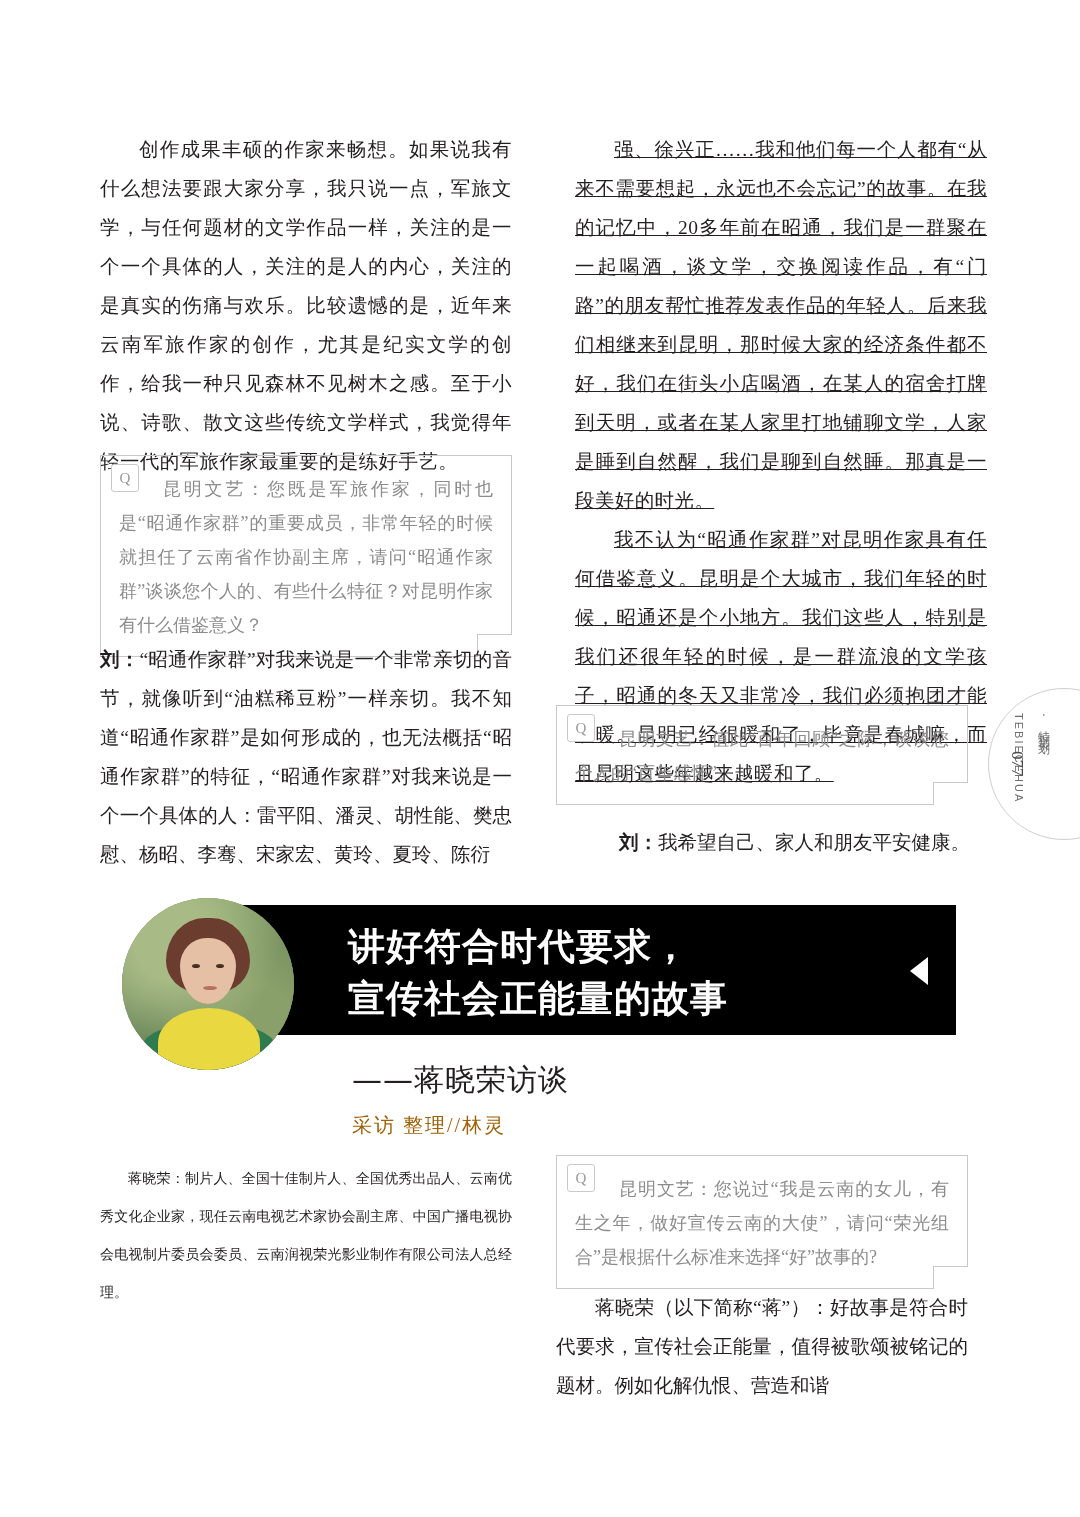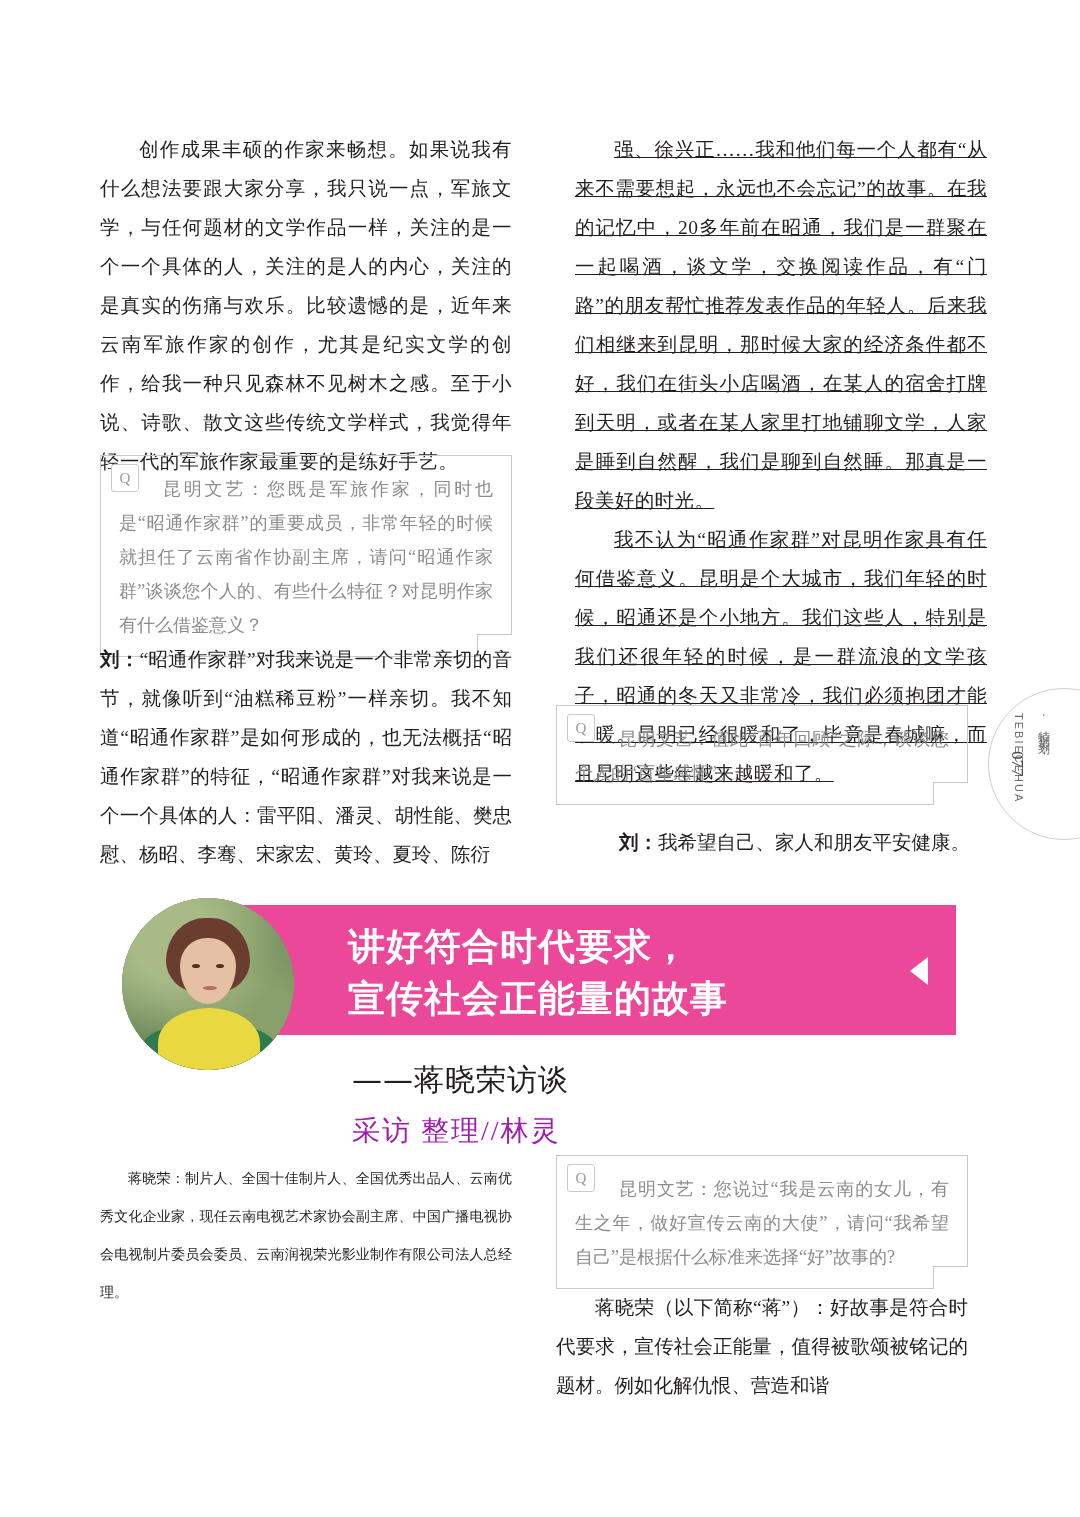--- a/index.html
+++ b/index.html
@@ -111,21 +111,21 @@
     font-size:17px;
     color:#4a4a4a;
     font-family:"Liberation Serif",serif;
   }
 
   
   .band{
     position:absolute;
     left:180px;top:905px;
     width:776px;height:130px;
-    background:#ec4899;
+    background:#000000;
   }
   .band .headline{
     position:absolute;
     left:168px;top:16px;
     color:#ffffff;
     font-size:37px;
     line-height:52px;
     font-weight:bold;
     font-family:"DejaVu Sans","Liberation Sans",sans-serif;
     letter-spacing:1px;
@@ -188,23 +188,23 @@
     left:352px;top:1060px;
     font-size:30px;
     font-weight:normal;
     letter-spacing:1px;
     color:#231f20;
     font-family:"DejaVu Sans","Liberation Sans",sans-serif;
   }
   .byline{
     position:absolute;
     left:352px;top:1112px;
-    font-size:28px;
+    font-size:20px;
     letter-spacing:2px;
-    color:#a21caf;
+    color:#a16207;
   }
 
   
   #bio{
     position:absolute;
     left:100px;top:1160px;
     width:412px;
     font-size:14px;
     line-height:38px;
     text-align:justify;
@@ -283,21 +283,21 @@
 
   <div class="subtitle">——蒋晓荣访谈</div>
   <div class="byline">采访 整理//林灵</div>
 
   <div id="bio">
     <p style="text-indent:2em;margin:0">蒋晓荣：制片人、全国十佳制片人、全国优秀出品人、云南优秀文化企业家，现任云南电视艺术家协会副主席、中国广播电视协会电视制片委员会委员、云南润视荣光影业制作有限公司法人总经理。</p>
   </div>
 
   <div class="qbox" id="qbox-3">
     <span class="qmark">Q</span>
-    <span class="qtext">昆明文艺：您说过“我是云南的女儿，有生之年，做好宣传云南的大使”，请问“我希望自己”是根据什么标准来选择“好”故事的?</span>
+    <span class="qtext">昆明文艺：您说过“我是云南的女儿，有生之年，做好宣传云南的大使”，请问“荣光组合”是根据什么标准来选择“好”故事的?</span>
   </div>
 
   <div id="ans-3">
     <p style="text-indent:2em;margin:0">
       <span class="bold">蒋晓荣（以下简称“蒋”）：</span><span>好故事是符合时代要求，宣传社会正能量，值得被歌颂被铭记的题材。例如化解仇恨、营造和谐</span>
     </p>
   </div>
 
 </div>
 

